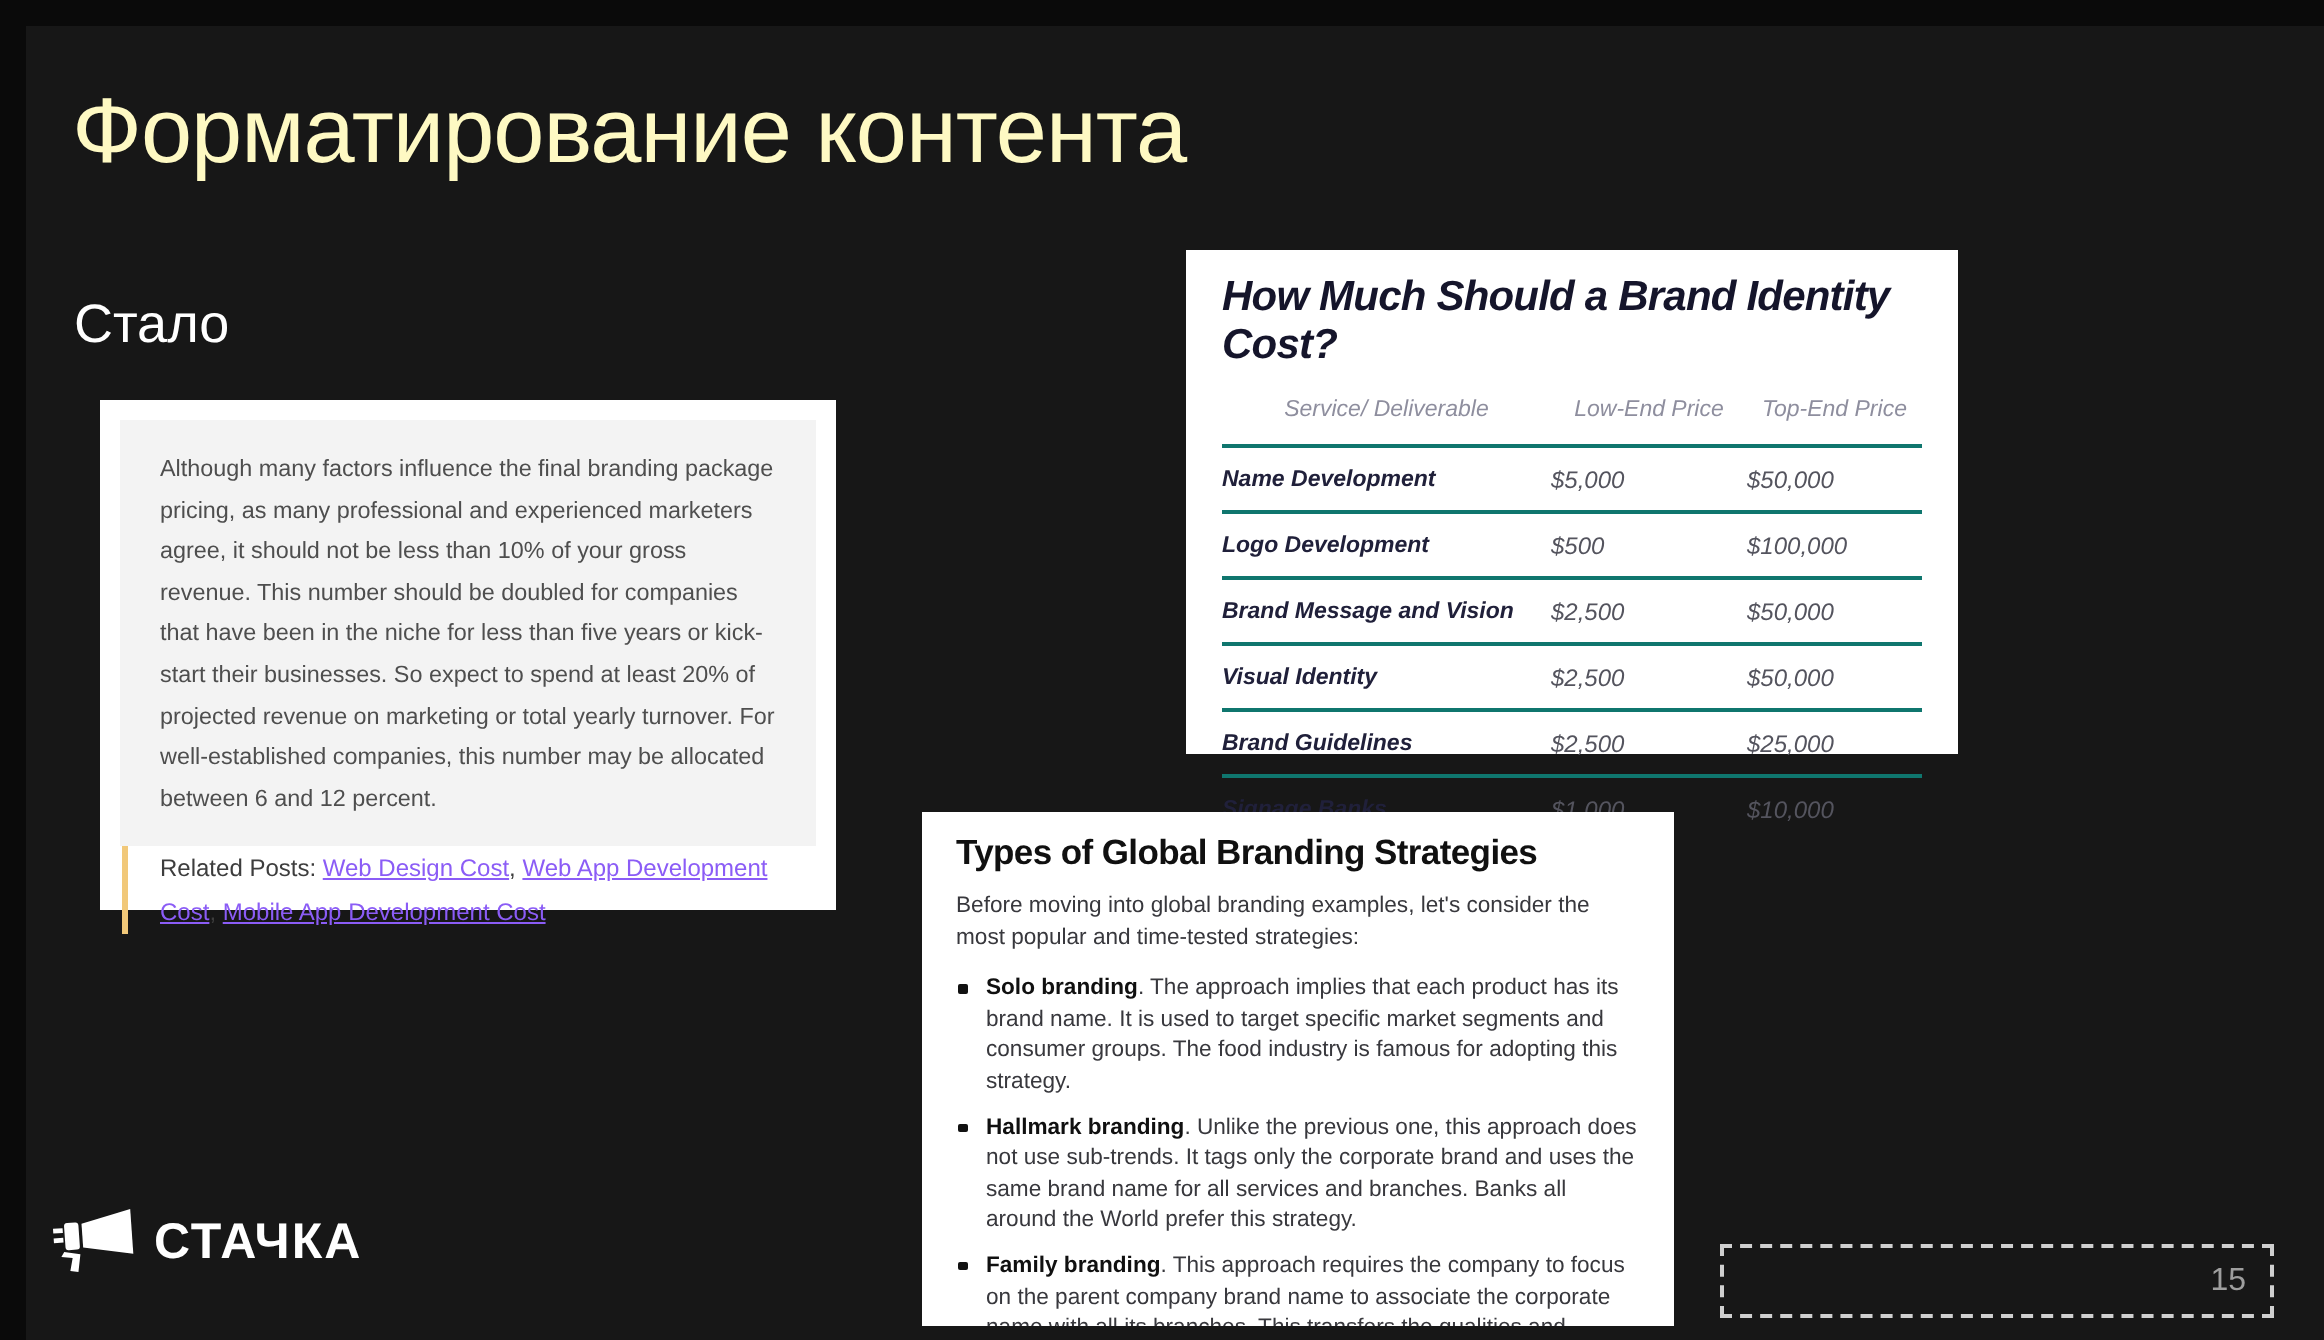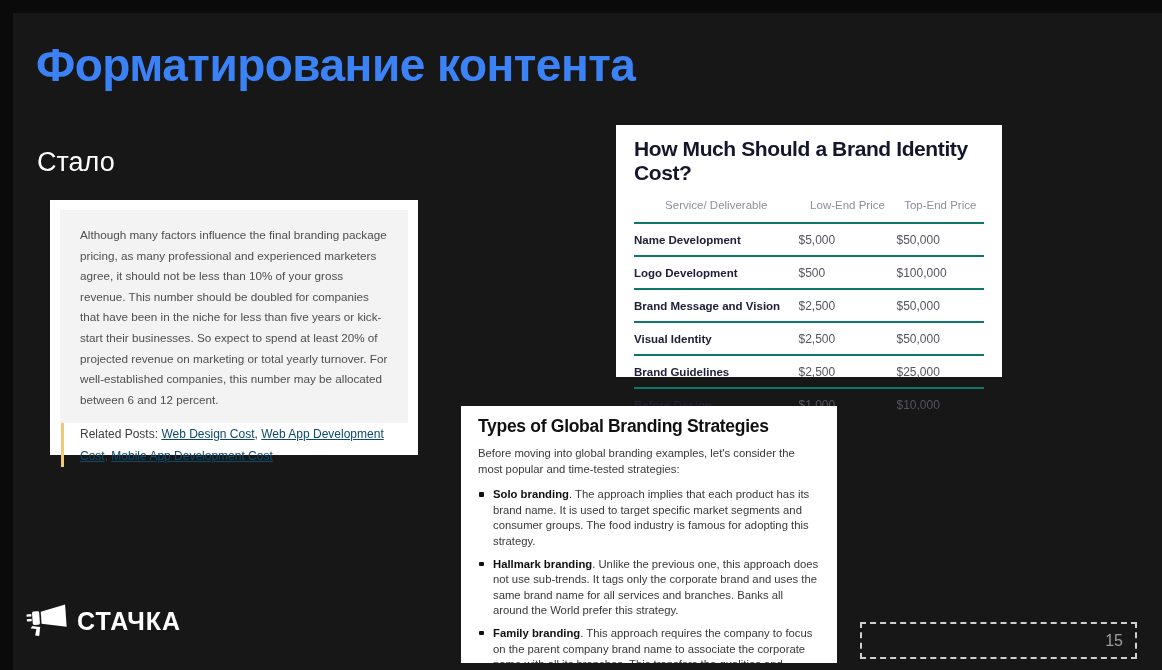--- a/index.html
+++ b/index.html
@@ -8,21 +8,21 @@
     position: relative;
     background: #171717;
     font-family: "Liberation Sans", sans-serif;
     overflow: hidden;
   }
   .edge-top { position: absolute; left: 0; top: 0; width: 1162px; height: 13px; background: #0a0a0a; }
   .edge-left { position: absolute; left: 0; top: 0; width: 13px; height: 670px; background: #0a0a0a; }
 
   .slide-title {
     position: absolute; left: 36px; top: 38px;
-    color: #3b82f6; font-size: 46px; font-weight: 700; letter-spacing: -0.5px;
+    color: #fef9c3; font-size: 46px; font-weight: 400; letter-spacing: -0.5px;
   }
   .slide-subtitle {
     position: absolute; left: 37px; top: 147px;
     color: #ffffff; font-size: 27px; font-weight: 400;
   }
 
   .card { position: absolute; background: #ffffff; }
 
   
   .card-branding { left: 50px; top: 200px; width: 368px; height: 255px; display: flex; flex-direction: column; }
@@ -32,24 +32,24 @@
     padding: 15px 20px 13px 20px;
   }
   .gray-box h2 { font-size: 15px; font-weight: 700; color: #1b1b1b; margin-bottom: 10px; letter-spacing: -0.2px; }
   .gray-box p { font-size: 11.7px; line-height: 20.6px; color: #4e4e4e; }
   .related {
     margin: auto 12px 13px 11px;
     border-left: 3px solid #f1c879;
     padding-left: 16px;
     font-size: 12px; line-height: 22px; color: #3d3d3d;
   }
-  .related a { color: #0c4a6e; text-decoration: underline; cursor: pointer; text-align: center; }
+  .related a { color: #8b5cf6; text-decoration: underline; cursor: pointer; text-align: center; }
 
   
-  .card-table { left: 616px; top: 125px; width: 386px; height: 252px; padding: 12px 18px 0 18px; }
+  .card-table { left: 593px; top: 125px; width: 386px; height: 252px; padding: 12px 18px 0 18px; font-style: italic; }
   .card-table h2 { font-size: 21px; font-weight: 800; color: #15152b; letter-spacing: -0.4px; }
   .card-table table { width: 100%; border-collapse: collapse; margin-top: 8px; }
   .card-table th {
     font-size: 11.5px; font-weight: 400; color: #8e8e9e;
     text-align: center; padding: 6px 0 11px 0;
   }
   .card-table td { padding: 8.5px 0; border-top: 2px solid #0f766e; font-size: 11.5px; }
   .card-table td.svc { font-weight: 700; color: #20203a; }
   .card-table td.val { color: #54545e; font-size: 12px; }
   .col-svc { width: 47%; } .col-low { width: 28%; } .col-top { width: 25%; }
@@ -135,21 +135,21 @@
         <td class="svc">Visual Identity</td>
         <td class="val">$2,500</td>
         <td class="val">$50,000</td>
       </tr>
       <tr>
         <td class="svc">Brand Guidelines</td>
         <td class="val">$2,500</td>
         <td class="val">$25,000</td>
       </tr>
       <tr>
-        <td class="svc">Before Design</td>
+        <td class="svc">Signage Banks</td>
         <td class="val">$1,000</td>
         <td class="val">$10,000</td>
       </tr>
     </tbody>
   </table>
 </section>
 
 <section class="card card-strategies">
   <h2>Types of Global Branding Strategies</h2>
   <p class="intro">Before moving into global branding examples, let's consider the most popular and time-tested strategies:</p>

